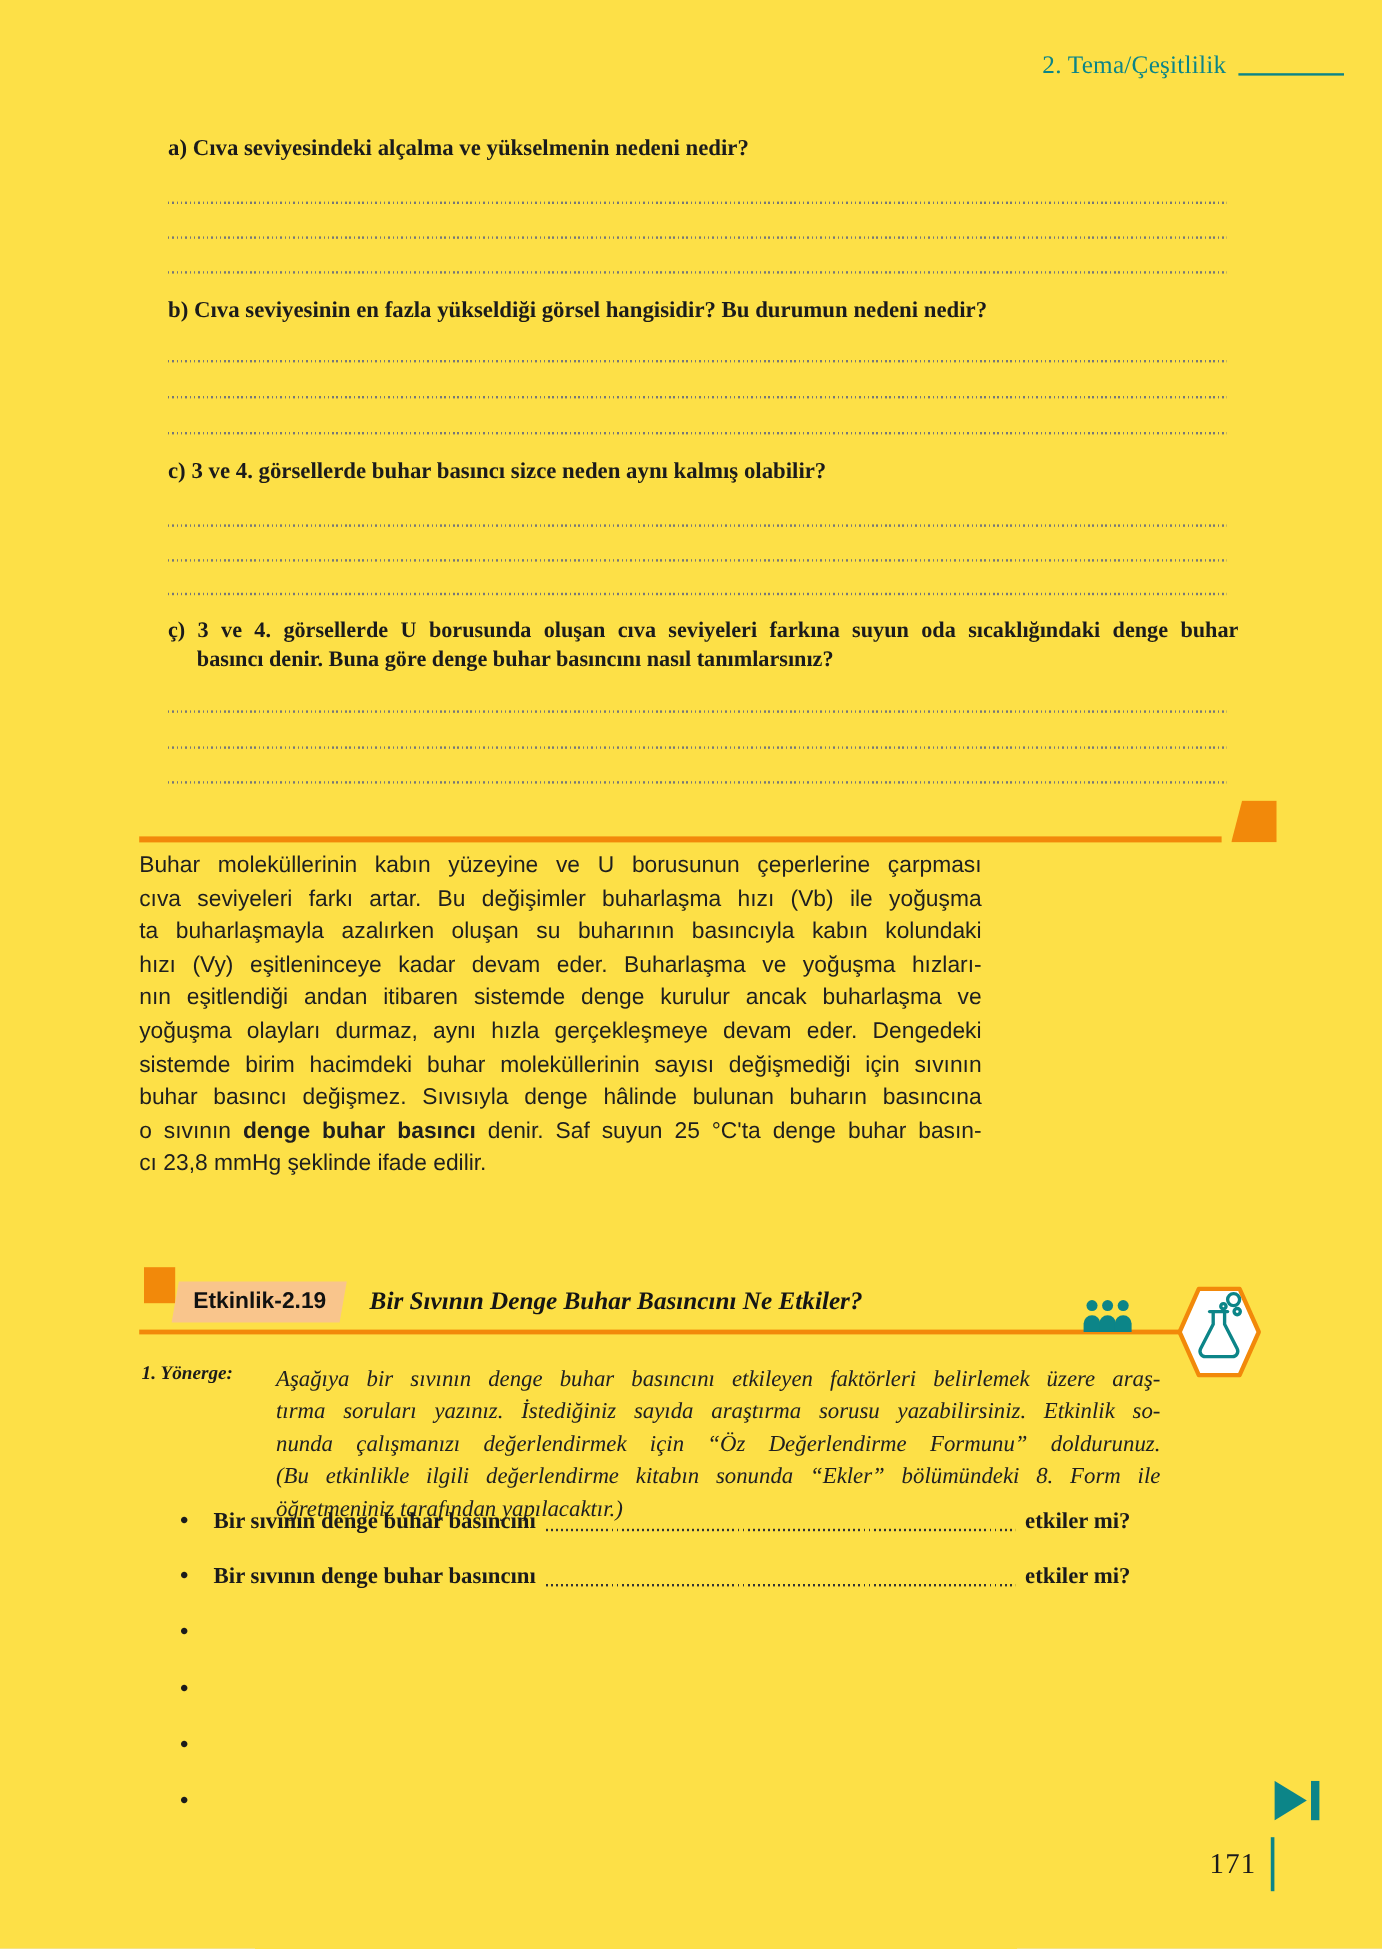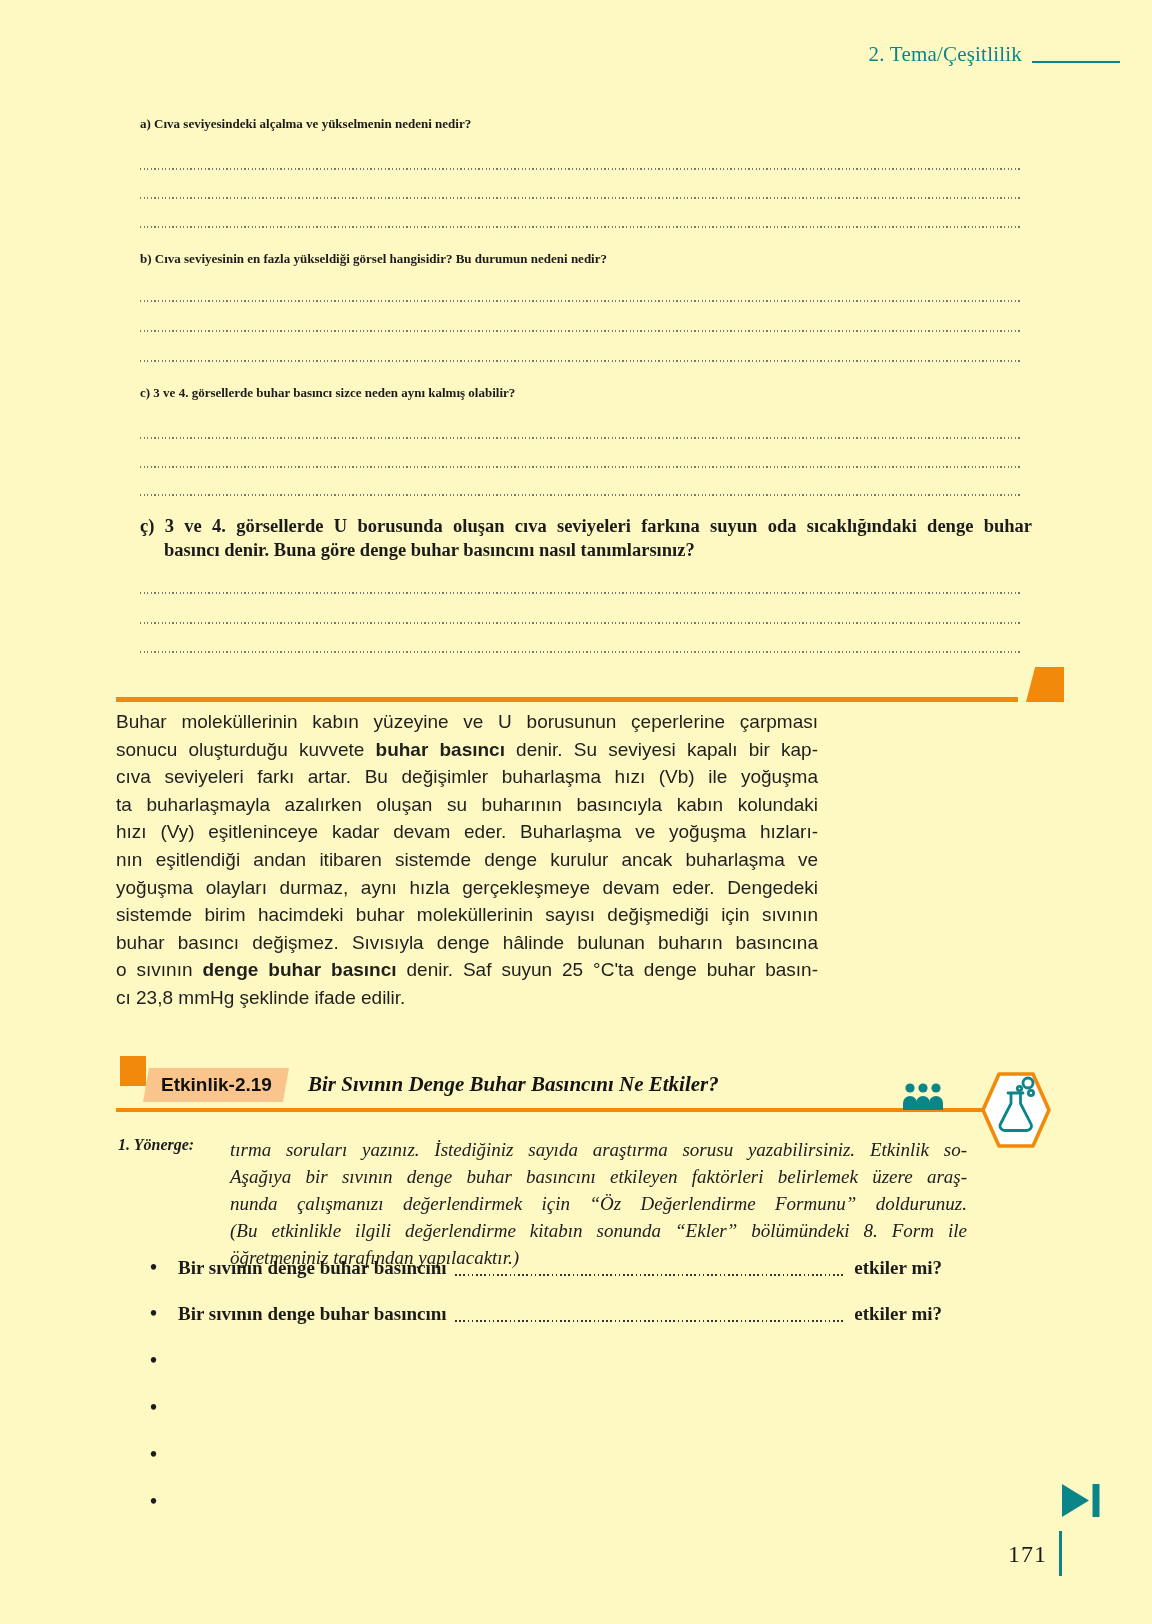--- a/index.html
+++ b/index.html
@@ -1,25 +1,25 @@
 <!DOCTYPE html>
 <html><head>
 <meta charset="utf-8">
 <style>
   html,body{margin:0;padding:0;background:#e8e8e8;}
-  .page{position:relative;width:1152px;height:1624px;background:#fef9c3;margin:0 auto;
+  .page{position:relative;width:1152px;height:1624px;background:#fde047;margin:0 auto;
         font-family:"Liberation Serif",serif;color:#1b1b1b;overflow:hidden;}
 
   
   .hdr{position:absolute;top:42px;right:32px;display:flex;align-items:flex-end;}
   .hdr .chap{font-size:21px;color:#0c8588;letter-spacing:.2px;}
   .hdr .rule{width:88px;height:2.5px;background:#0c8588;margin-left:10px;margin-bottom:4px;}
 
   
-  .qtext{position:absolute;left:140px;width:892px;font-weight:bold;font-size:13px;line-height:24px;}
+  .qtext{position:absolute;left:140px;width:892px;font-weight:bold;font-size:19px;line-height:24px;}
   #q1{top:112px;} #q2{top:247px;} #q3{top:381px;} #q4{top:514px;font-size:18.5px;}
   #q4 .tl{text-align:justify;text-align-last:justify;}
   #q4 .tl-last{text-align-last:left;padding-left:24px;}
   .ans{position:absolute;left:140px;width:882px;height:2px;
        background-image:repeating-linear-gradient(90deg,#777 0 1.2px,transparent 1.2px 3.6px);}
 
   
   .divider{position:absolute;left:116px;top:697px;width:902px;height:5px;background:#f2890a;}
   .divtab{position:absolute;left:1026px;top:667px;width:38px;height:35px;background:#f2890a;
           clip-path:polygon(24% 0,100% 0,100% 100%,0 100%);}
@@ -96,21 +96,20 @@
     </div>
   <div class="ans" style="top:592px"></div>
   <div class="ans" style="top:622px"></div>
   <div class="ans" style="top:651px"></div>
 
   <div class="divider"></div>
   <div class="divtab"></div>
 
   <div class="para">
       <div class="tl"><span>Buhar moleküllerinin kabın yüzeyine ve U borusunun çeperlerine çarpması</span></div>
-      <div class="tl"><span>sonucu oluşturduğu kuvvete </span><span class="bold">buhar basıncı</span><span> denir. Su seviyesi kapalı bir kap-</span></div>
       <div class="tl"><span>cıva seviyeleri farkı artar. Bu değişimler buharlaşma hızı (Vb) ile yoğuşma</span></div>
       <div class="tl"><span>ta buharlaşmayla azalırken oluşan su buharının basıncıyla kabın kolundaki</span></div>
       <div class="tl"><span>hızı (Vy) eşitleninceye kadar devam eder. Buharlaşma ve yoğuşma hızları-</span></div>
       <div class="tl"><span>nın eşitlendiği andan itibaren sistemde denge kurulur ancak buharlaşma ve</span></div>
       <div class="tl"><span>yoğuşma olayları durmaz, aynı hızla gerçekleşmeye devam eder. Dengedeki</span></div>
       <div class="tl"><span>sistemde birim hacimdeki buhar moleküllerinin sayısı değişmediği için sıvının</span></div>
       <div class="tl"><span>buhar basıncı değişmez. Sıvısıyla denge hâlinde bulunan buharın basıncına</span></div>
       <div class="tl"><span>o sıvının </span><span class="bold">denge buhar basıncı</span><span> denir. Saf suyun 25 °C'ta denge buhar basın-</span></div>
       <div class="tl tl-last"><span>cı 23,8 mmHg şeklinde ifade edilir.</span></div>
     </div>
@@ -143,22 +142,22 @@
         <path d="M31 27.5 v10 L20.5 58 a4.5 4.5 0 0 0 4 6.5 h22.5 a4.5 4.5 0 0 0 4 -6.5 L40.5 37.5 v-10"></path>
         <circle cx="48" cy="17" r="5"></circle>
         <circle cx="39.5" cy="22.5" r="2.2"></circle>
         <circle cx="51" cy="27" r="2.6"></circle>
       </g>
     </svg>
   </span>
 
   <div class="dir-label">1. Yönerge:</div>
   <div class="dir-text">
+      <div class="tl"><span>Aşağıya bir sıvının denge buhar basıncını etkileyen faktörleri belirlemek üzere araş-</span></div>
       <div class="tl"><span>tırma soruları yazınız. İstediğiniz sayıda araştırma sorusu yazabilirsiniz. Etkinlik so-</span></div>
-      <div class="tl"><span>Aşağıya bir sıvının denge buhar basıncını etkileyen faktörleri belirlemek üzere araş-</span></div>
       <div class="tl"><span>nunda çalışmanızı değerlendirmek için “Öz Değerlendirme Formunu” doldurunuz.</span></div>
       <div class="tl"><span>(Bu etkinlikle ilgili değerlendirme kitabın sonunda “Ekler” bölümündeki 8. Form ile</span></div>
       <div class="tl tl-last"><span>öğretmeniniz tarafından yapılacaktır.)</span></div>
     </div>
 
   <div class="bullet" id="bu1">
     <span class="mark">•</span>
     <span>Bir sıvının denge buhar basıncını</span>
     <span class="leader"></span>
     <span>etkiler mi?</span>

